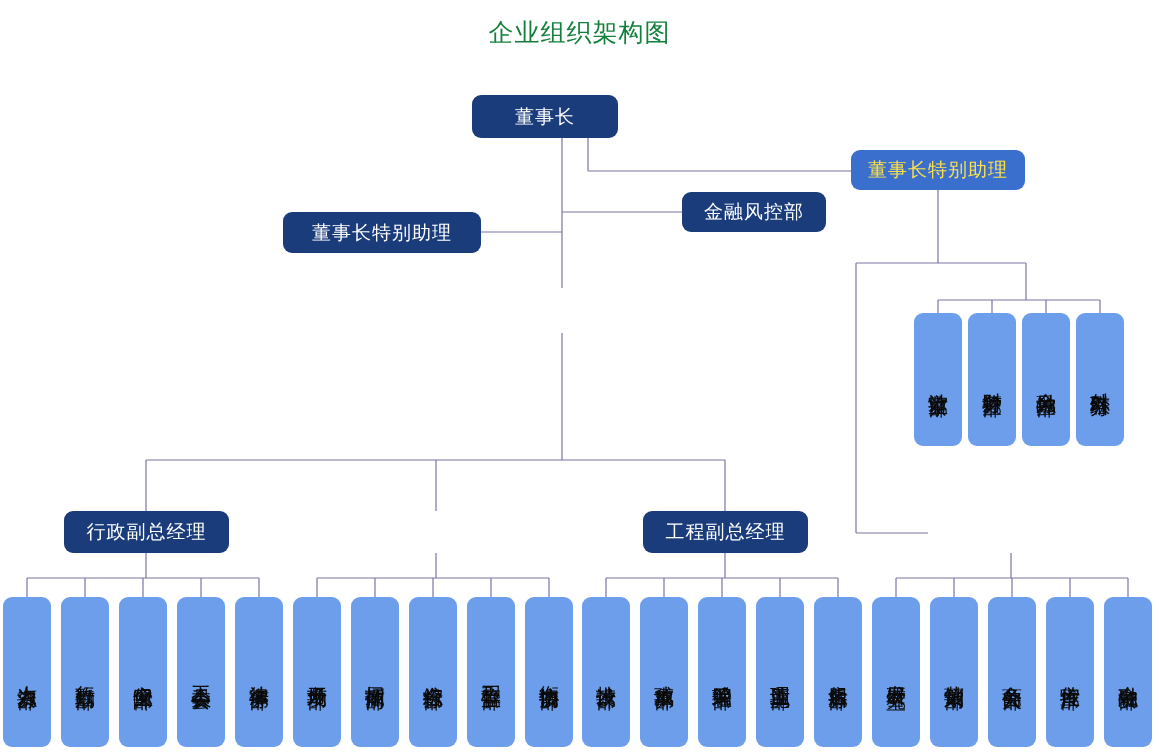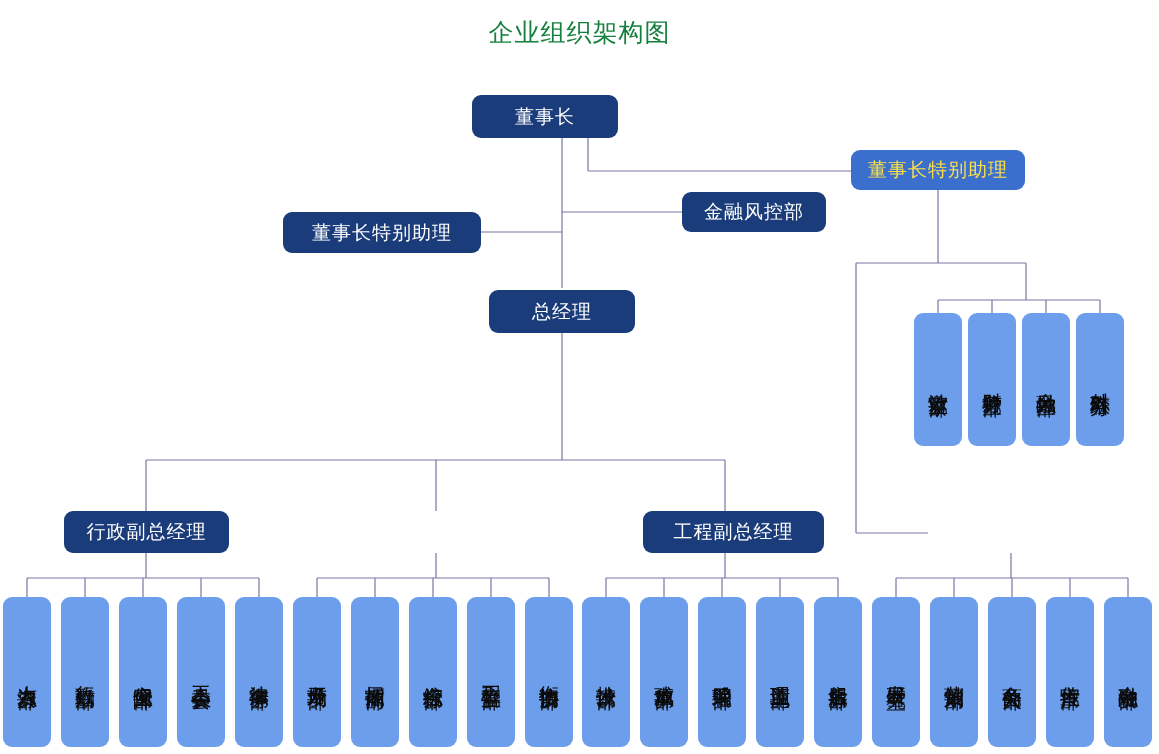--- a/index.html
+++ b/index.html
@@ -147,29 +147,28 @@
   </svg>
 
   <div class="node exec" style="left:472px; top:95px; width:146px; height:43px;">董事长</div>
 
   <div class="node assistant" style="left:851px; top:150px; width:174px; height:40px;">董事长特别助理</div>
 
   <div class="node exec" style="left:682px; top:192px; width:144px; height:40px;">金融风控部</div>
 
   <div class="node exec" style="left:283px; top:212px; width:198px; height:41px;">董事长特别助理</div>
 
-  <div class="node exec" style="left:489px; top:290px; width:146px; height:43px;">总经理</div>
 
   <div class="node dept" style="left:914px; top:313px; width:48px; height:133px;">审计监察部</div>
   <div class="node dept" style="left:968px; top:313px; width:48px; height:133px;">财务管控部</div>
   <div class="node dept" style="left:1022px; top:313px; width:48px; height:133px;">金融风控部</div>
   <div class="node dept" style="left:1076px; top:313px; width:48px; height:133px;">对外联络办</div>
 
   <div class="node exec" style="left:64px; top:511px; width:165px; height:42px;">行政副总经理</div>
-  <div class="node exec" style="left:643px; top:511px; width:181px; height:42px;">工程副总经理</div>
+  <div class="node exec" style="left:643px; top:511px; width:165px; height:42px;">工程副总经理</div>
 
   <div class="node dept" style="left:3px; top:597px; width:48px; height:150px;">人力资源部</div>
   <div class="node dept" style="left:61px; top:597px; width:48px; height:150px;">行政后勤部</div>
   <div class="node dept" style="left:119px; top:597px; width:48px; height:150px;">安全保障部</div>
   <div class="node dept" style="left:177px; top:597px; width:48px; height:150px;">工会委员会</div>
   <div class="node dept" style="left:235px; top:597px; width:48px; height:150px;">法律事务部</div>
 
   <div class="node dept" style="left:293px; top:597px; width:48px; height:150px;">市场开发部</div>
   <div class="node dept" style="left:351px; top:597px; width:48px; height:150px;">拓展招商部</div>
   <div class="node dept" style="left:409px; top:597px; width:48px; height:150px;">综合投标部</div>

